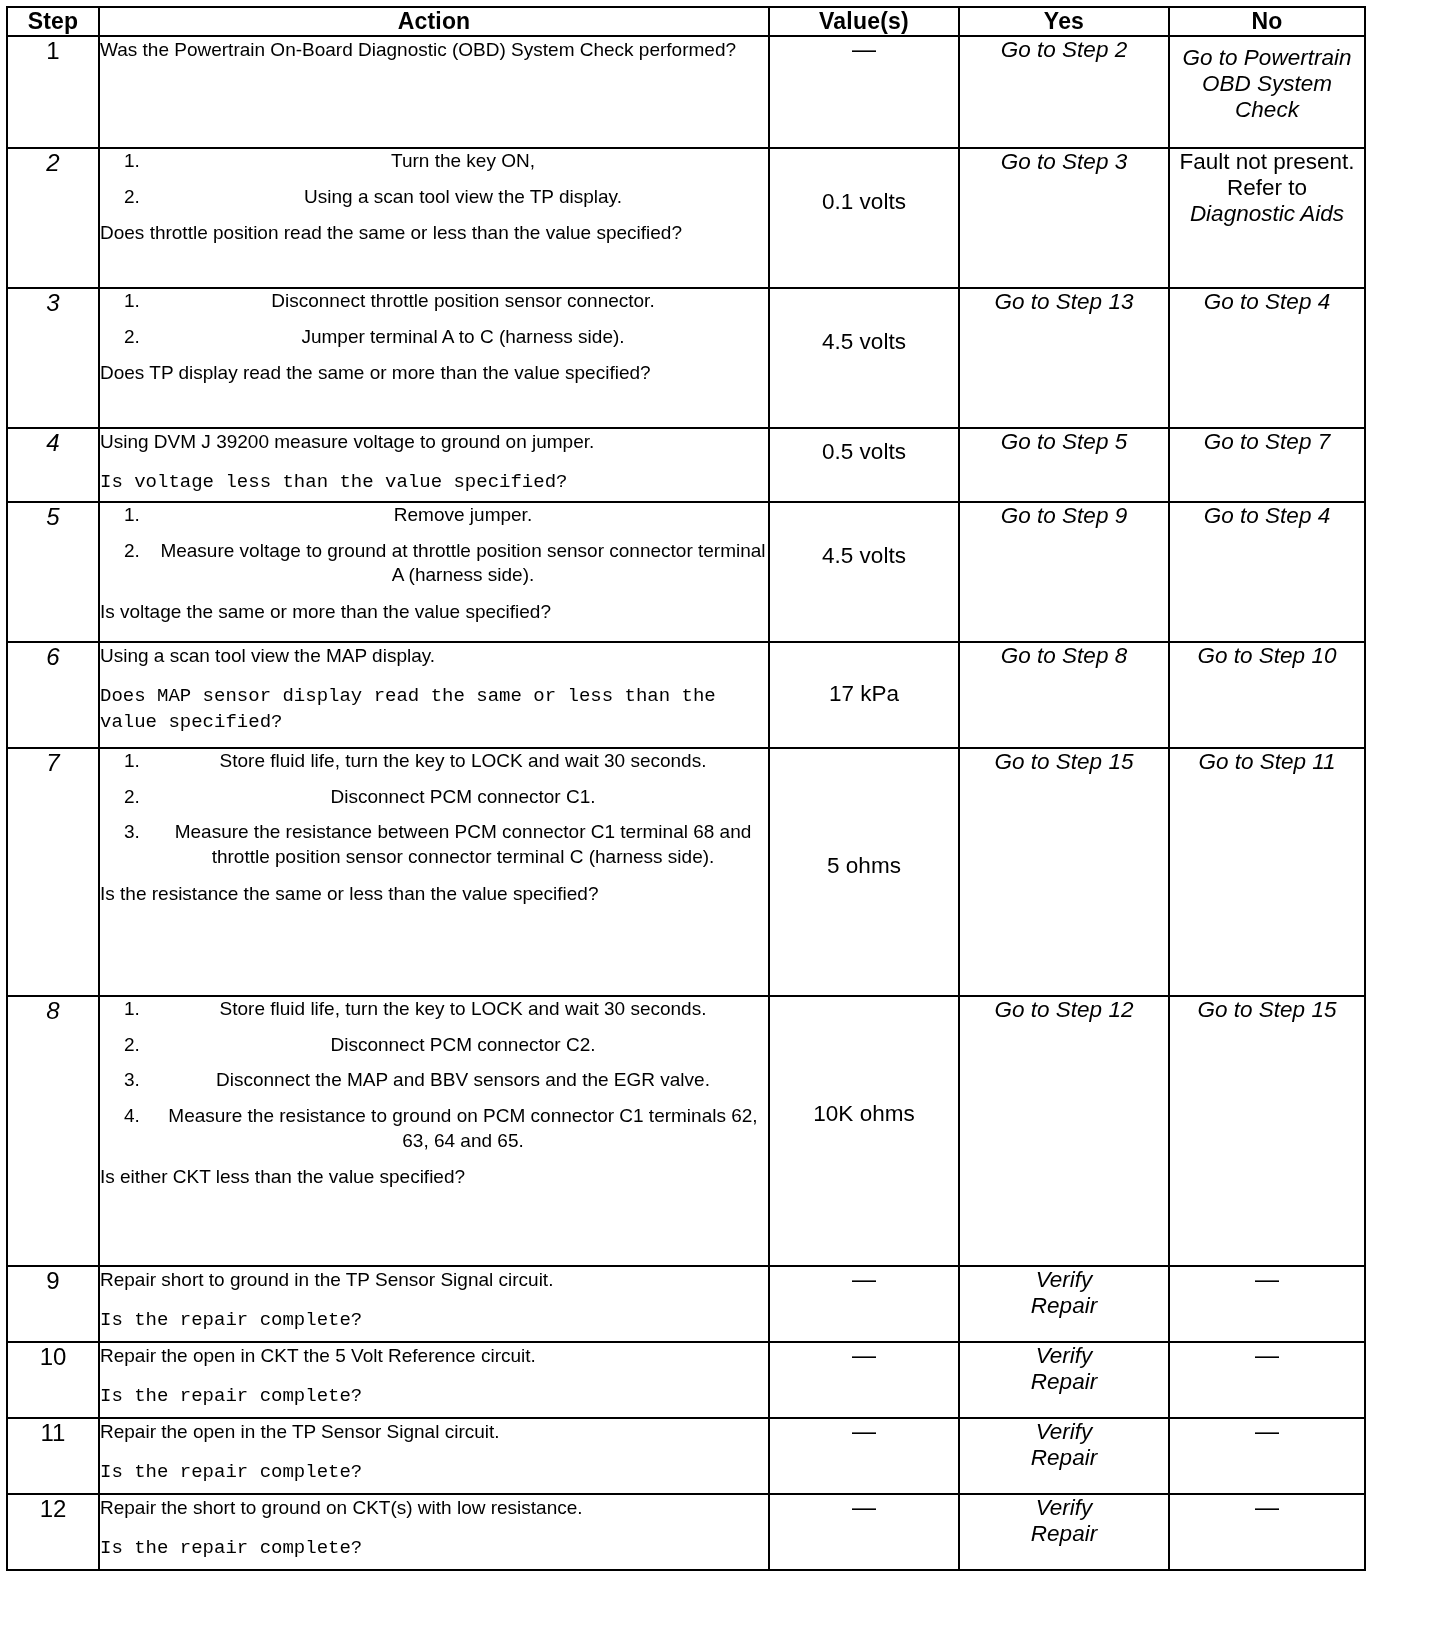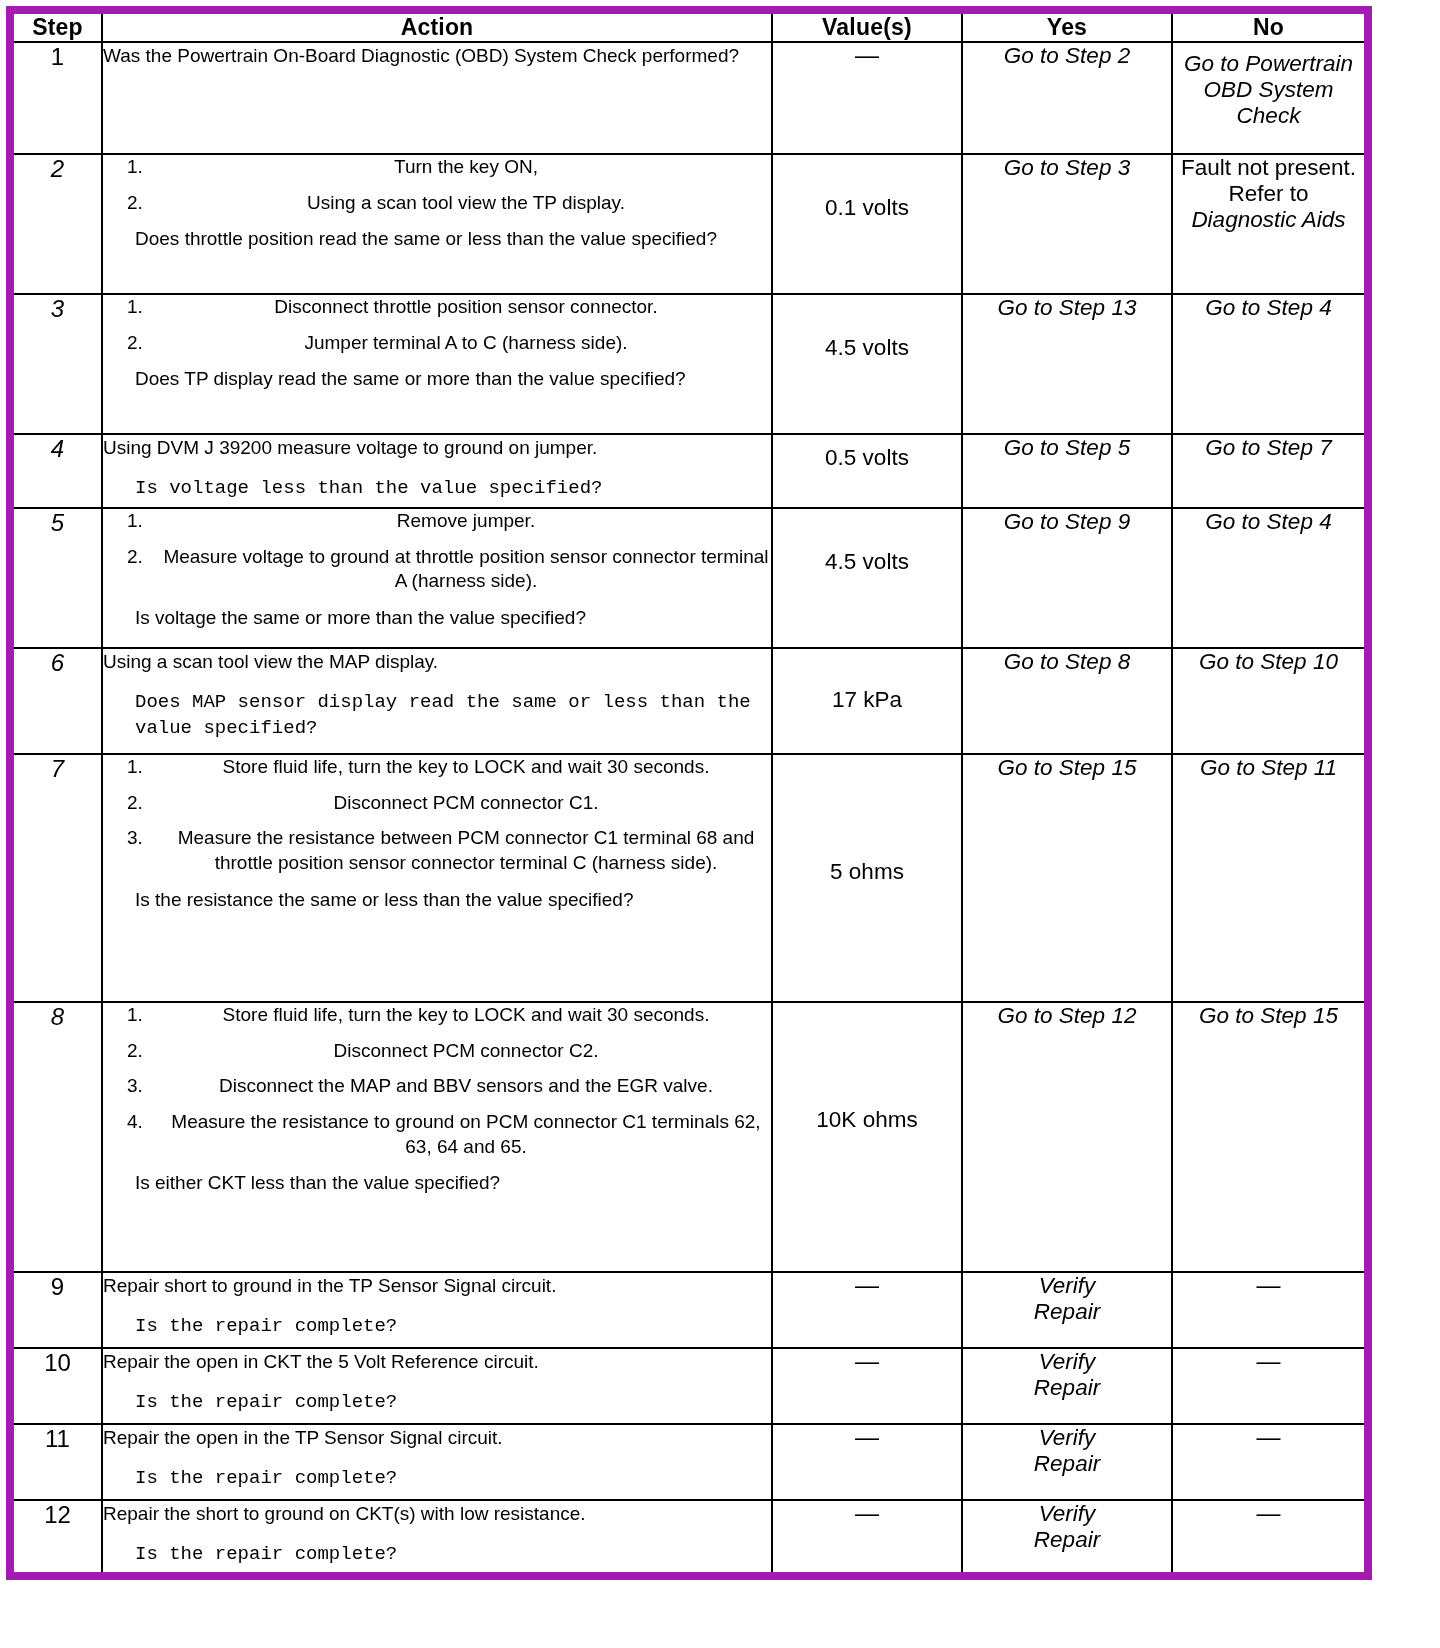--- a/index.html
+++ b/index.html
@@ -16,21 +16,21 @@
   .page {
     width: 1440px;
     min-height: 1648px;
     box-sizing: border-box;
     padding: 6px 6px 8px 6px;
   }
   table.diag {
     border-collapse: collapse;
     width: 1284px;
     table-layout: fixed;
-    border: 8px solid #a21caf;
+    border: 2px solid #a21caf;
   }
   table.diag col.c-step { width: 92px; }
   table.diag col.c-action { width: 670px; }
   table.diag col.c-value { width: 190px; }
   table.diag col.c-yes { width: 210px; }
   table.diag col.c-no { width: 196px; }
 
   table.diag th, table.diag td {
     border: 2px solid #000;
     vertical-align: top;
@@ -114,21 +114,21 @@
     flex: 0 0 34px;
     text-align: left;
     padding-left: 24px;
     box-sizing: content-box;
   }
   ol.steps li .txt {
     flex: 1 1 auto;
     text-align: center;
   }
   .lead { margin: 0 0 4px 0; }
-  .q { margin: 0; padding-left: 32px; }
+  .q { margin: 0; }
   .twoline { line-height: 1.33; }
   td.action p { margin: 0; }
   td.action p + p { margin-top: 16px; font-family: Liberation Mono, monospace; }
 </style>
 </head>
 <body>
 
 <div class="page">
   <table class="diag">
     <colgroup>

